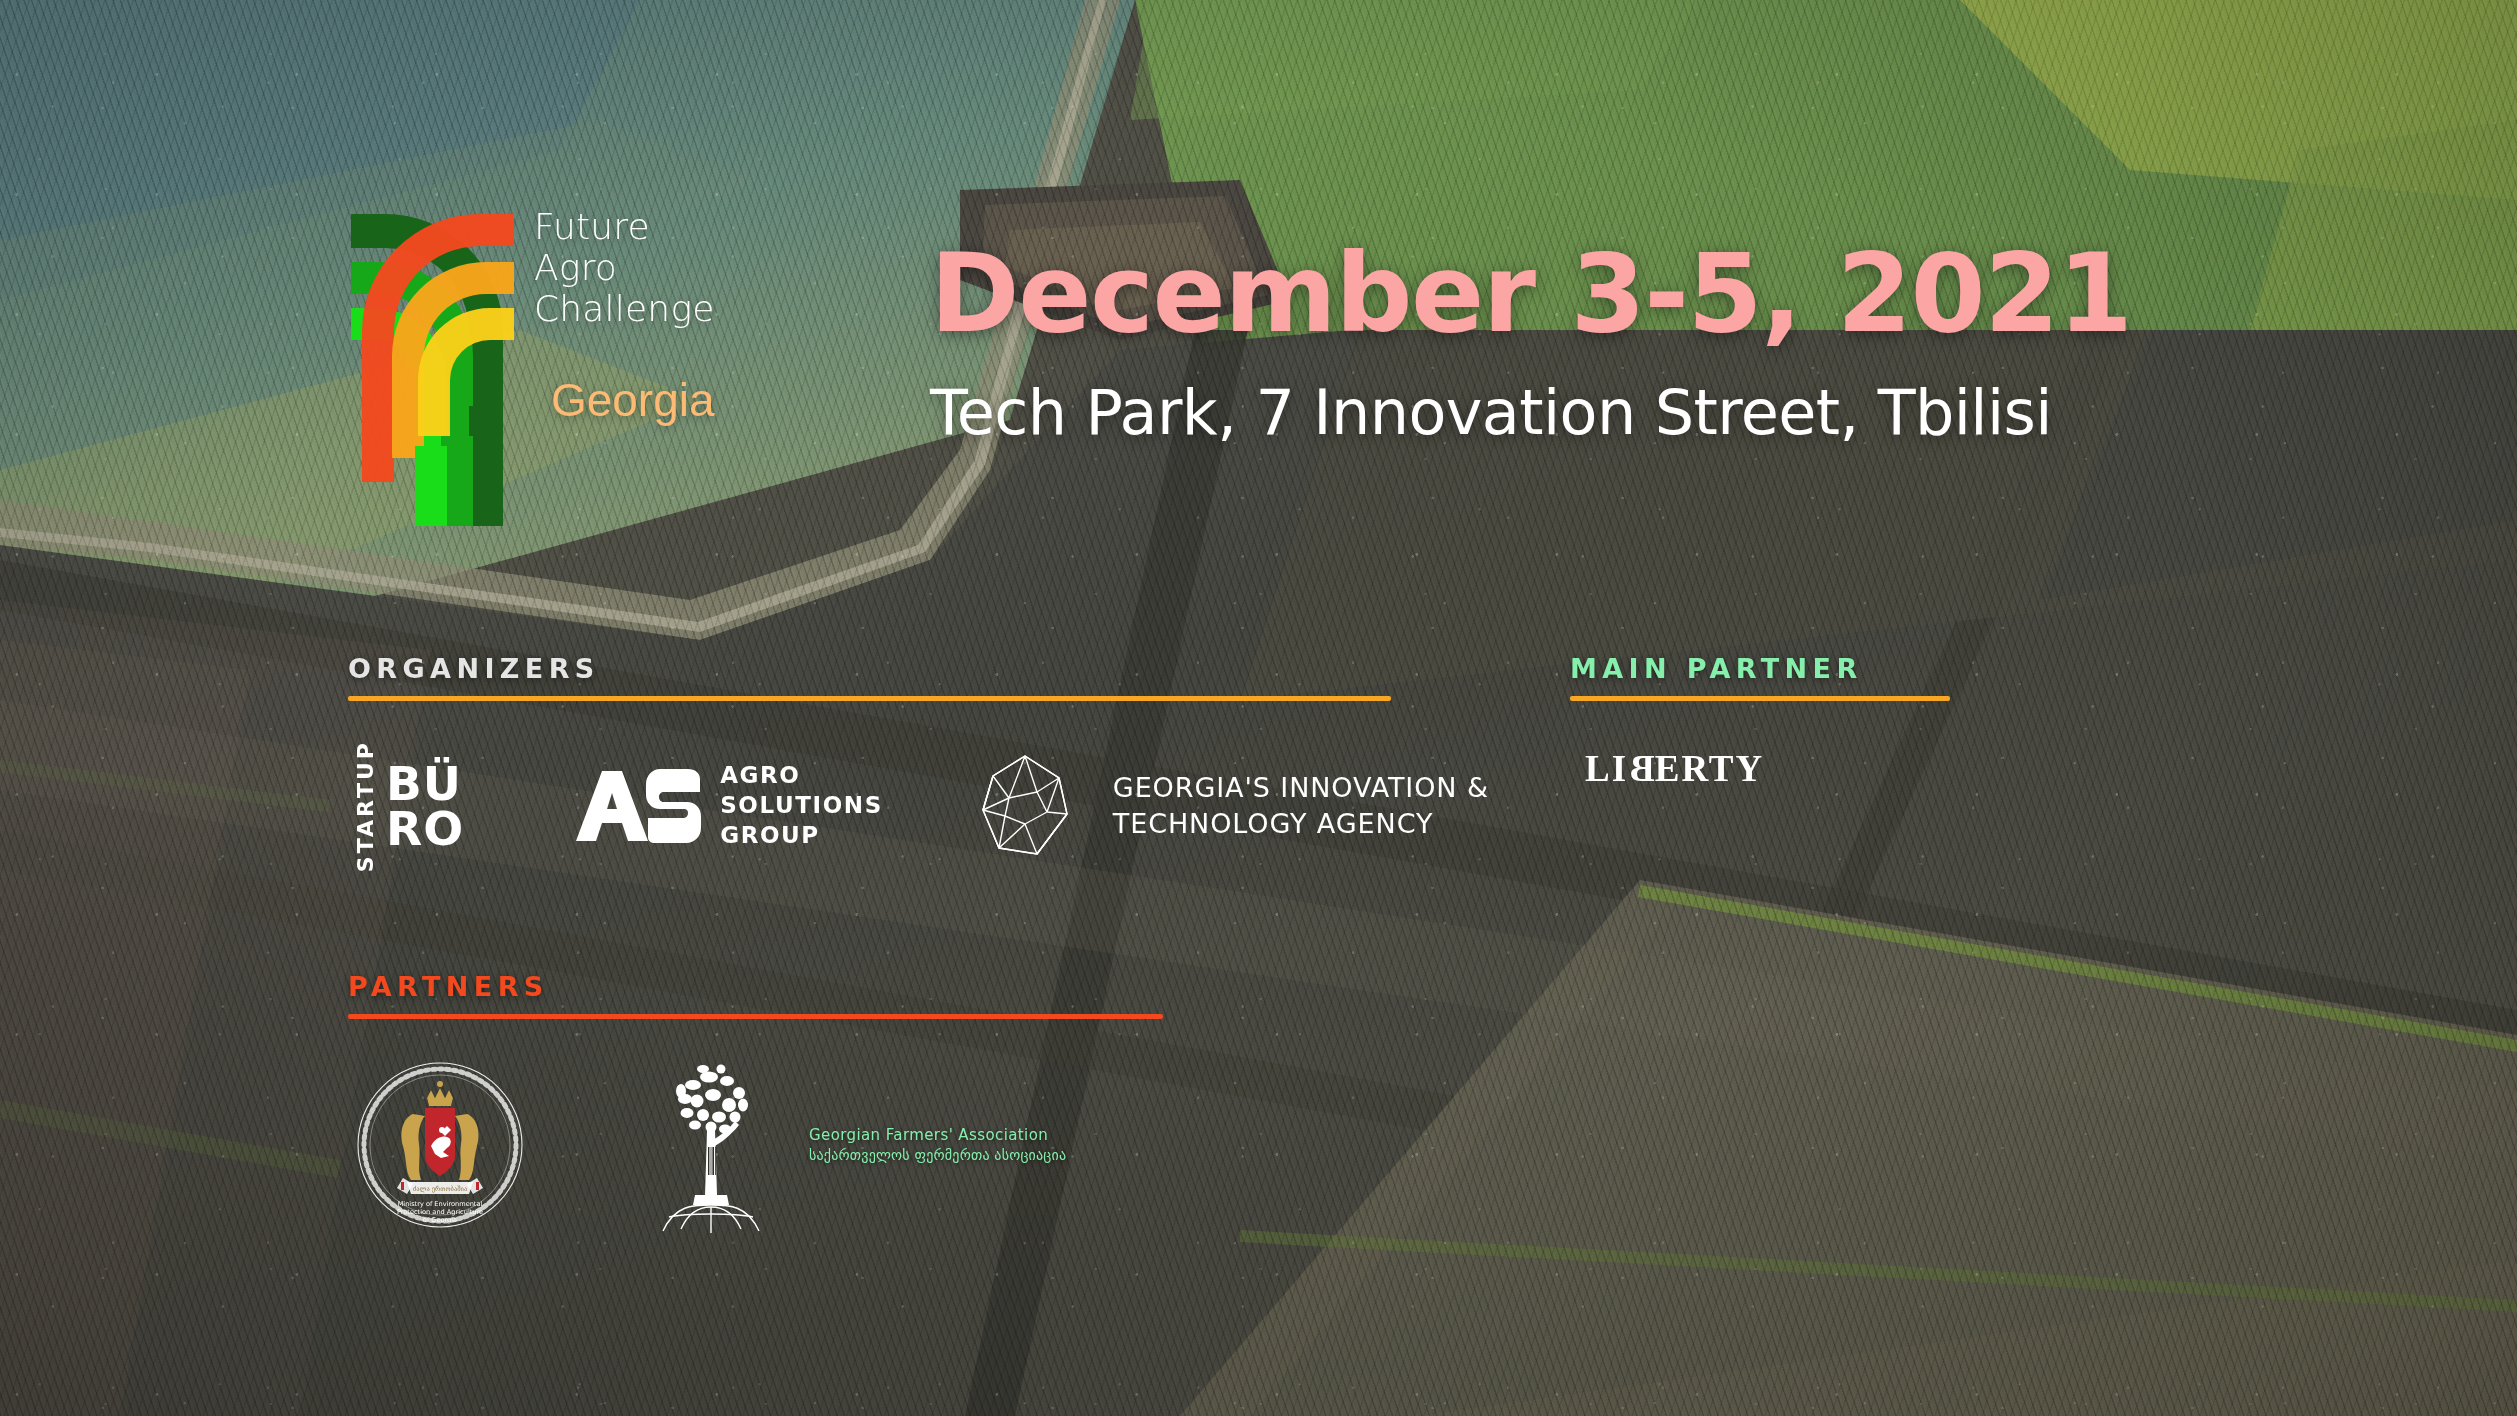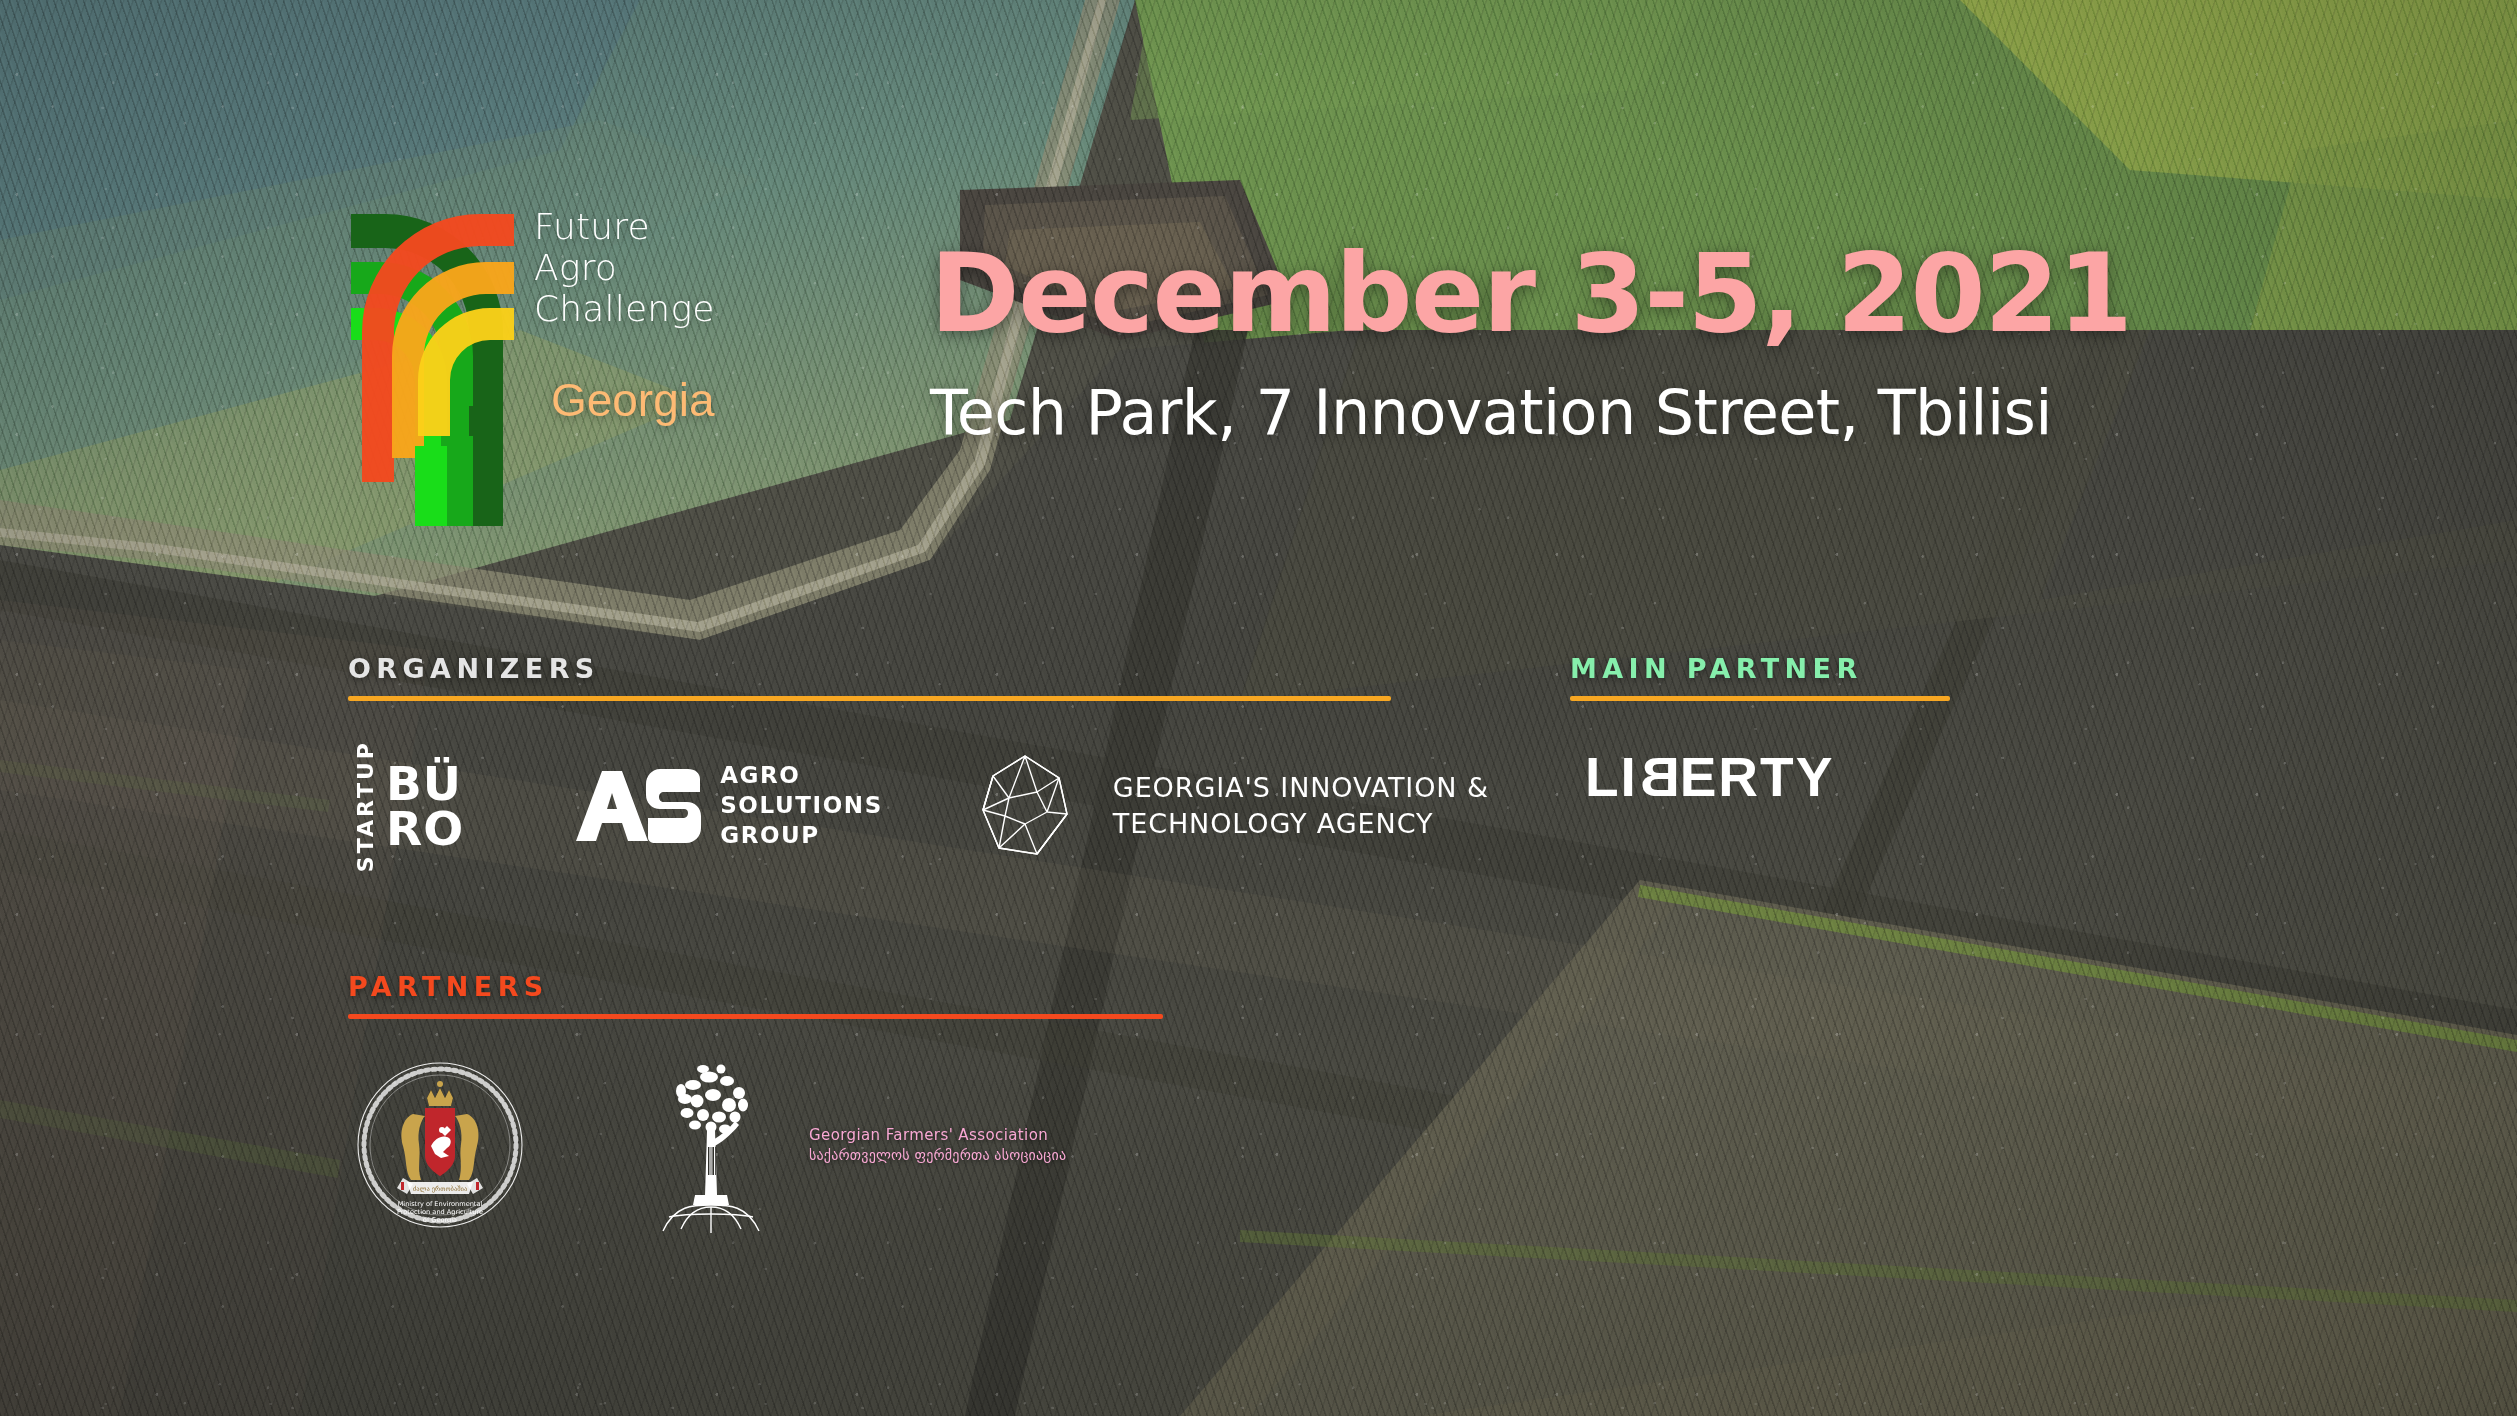--- a/index.html
+++ b/index.html
@@ -171,32 +171,32 @@
   .gita .gem{width:96px;height:108px;flex:0 0 auto;}
   .gita .words{
     margin-left:18px;
     font-family:"DejaVu Sans","Liberation Sans",sans-serif;
     font-weight:400;font-size:27px;line-height:1.32;letter-spacing:.9px;color:#fff;
     white-space:nowrap;
   }
 
   
   .liberty{
-    font-family:Liberation Sans, sans-serif;
-    font-weight:700;font-size:55px;letter-spacing:2px;color:#fff;line-height:1;
+    font-family:Liberation Serif, serif;
+    font-weight:700;font-size:37px;letter-spacing:2px;color:#fff;line-height:1;
     display:flex;align-items:center;
   }
   .liberty .flip{display:inline-block;transform:scaleX(-1);}
 
   
   .seal{width:170px;height:170px;}
   
   .gfa{display:flex;align-items:center;}
   .gfa .tree{width:160px;height:180px;flex:0 0 auto;}
-  .gfa .words{margin-left:2px;color:#f9a8d4;}
+  .gfa .words{margin-left:2px;color:#86efac;}
   .gfa .w1{
     font-family:"DejaVu Sans","Liberation Sans",sans-serif;
     font-weight:400;font-size:15px;letter-spacing:.4px;line-height:1.35;
     text-shadow:0 1px 4px rgba(0,0,0,.6);
   }
   .gfa .w2{
     font-family:"DejaVu Sans","Liberation Sans",sans-serif;
     font-weight:400;font-size:14px;letter-spacing:.2px;line-height:1.35;
     text-shadow:0 1px 4px rgba(0,0,0,.6);
   }

